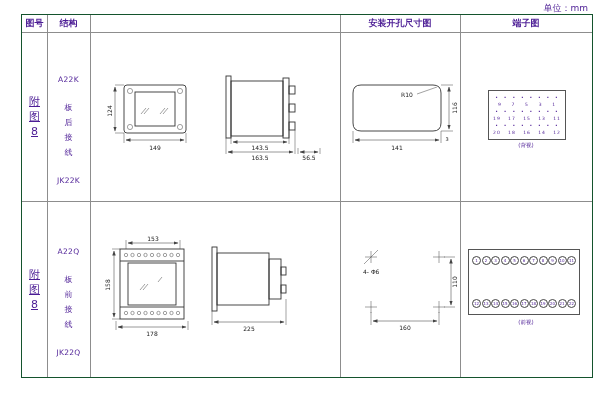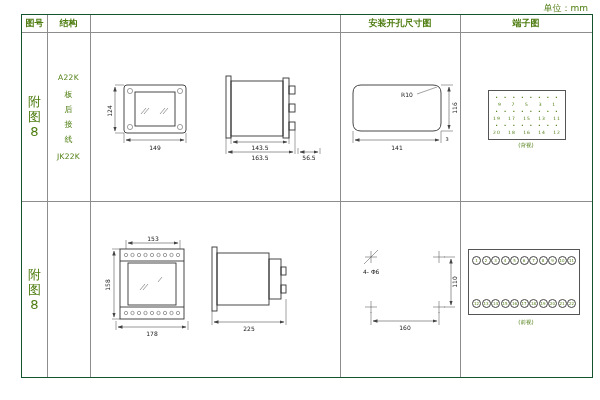--- a/index.html
+++ b/index.html
@@ -1,27 +1,27 @@
 <!DOCTYPE html>
 <html><head>
 <meta charset="utf-8">
 <style>
   html,body{margin:0;padding:0;background:#fff;}
   .page{position:relative;width:600px;height:400px;background:#fff;overflow:hidden;
-        font-family:"DejaVu Sans","Liberation Sans",sans-serif;color:#4d7c0f;}
+        font-family:"DejaVu Sans","Liberation Sans",sans-serif;color:#4c1d95;}
   .unit-label{position:absolute;top:2px;right:12px;font-size:9px;}
   .table{position:absolute;left:21px;top:14px;width:570px;height:362px;border:1px solid #14532d;}
   .vline{position:absolute;top:0;width:1px;height:100%;background:#8d8d8d;}
   .hline{position:absolute;left:0;height:1px;width:100%;background:#8d8d8d;}
   .cell{position:absolute;display:flex;align-items:center;justify-content:center;}
   .cellbox{position:absolute;}
   .hdr{font-size:9px;font-weight:600;white-space:pre;}
   .vtext{width:13px;word-break:break-all;line-height:15px;text-align:center;}
-  .fig{font-size:13px;}
-  .struct{flex-direction:column;gap:5px;font-size:8px;}
+  .fig{font-size:11px;text-decoration:underline;}
+  .struct{flex-direction:column;gap:16px;font-size:8px;margin-top:13px;}
   .model{font-size:7.5px;letter-spacing:0.3px;}
   svg{position:absolute;overflow:visible;}
   .ol{fill:none;stroke:#333;stroke-width:0.9;}
   .thin{fill:none;stroke:#444;stroke-width:0.5;}
   .dim{fill:none;stroke:#444;stroke-width:0.55;marker-start:url(#arr);marker-end:url(#arr);}
   .dimtext{font-size:6px;fill:#1a1a1a;}
   .dimtext.small{font-size:5px;}
   .tbox{position:absolute;border:1px solid #555;display:flex;flex-direction:column;
         justify-content:center;align-items:center;}
   .tline{font-size:4.5px;line-height:7px;white-space:pre;letter-spacing:1px;}
@@ -144,20 +144,25 @@
         <div class="tline">•  •  •  •  •  •  •  •</div>
         <div class="tline">20   18   16   14   12</div>
       </div>
       <div class="caption" style="top:110px">(背视)</div>
     </div>
 
     <div class="cell fig" style="left:0;top:186px;width:25px;height:176px">
       <div class="vtext">附图8</div>
     </div>
 
+    <div class="cell struct" style="left:25px;top:186px;width:43px;height:176px">
+      <div class="model">A22Q</div>
+      <div class="vtext">板前接线</div>
+      <div class="model">JK22Q</div>
+    </div>
 
     <div class="cellbox" style="left:68px;top:186px;width:250px;height:176px">
 
       <svg style="left:16px;top:34px" width="92" height="104" viewBox="0 0 92 104">
         <g class="ol">
           <rect x="14" y="14" width="64" height="70"></rect>
           <rect x="22" y="28" width="48" height="42"></rect>
           <path d="M14,26 H78 M14,72 H78"></path>
         </g>
         <g class="thin">

